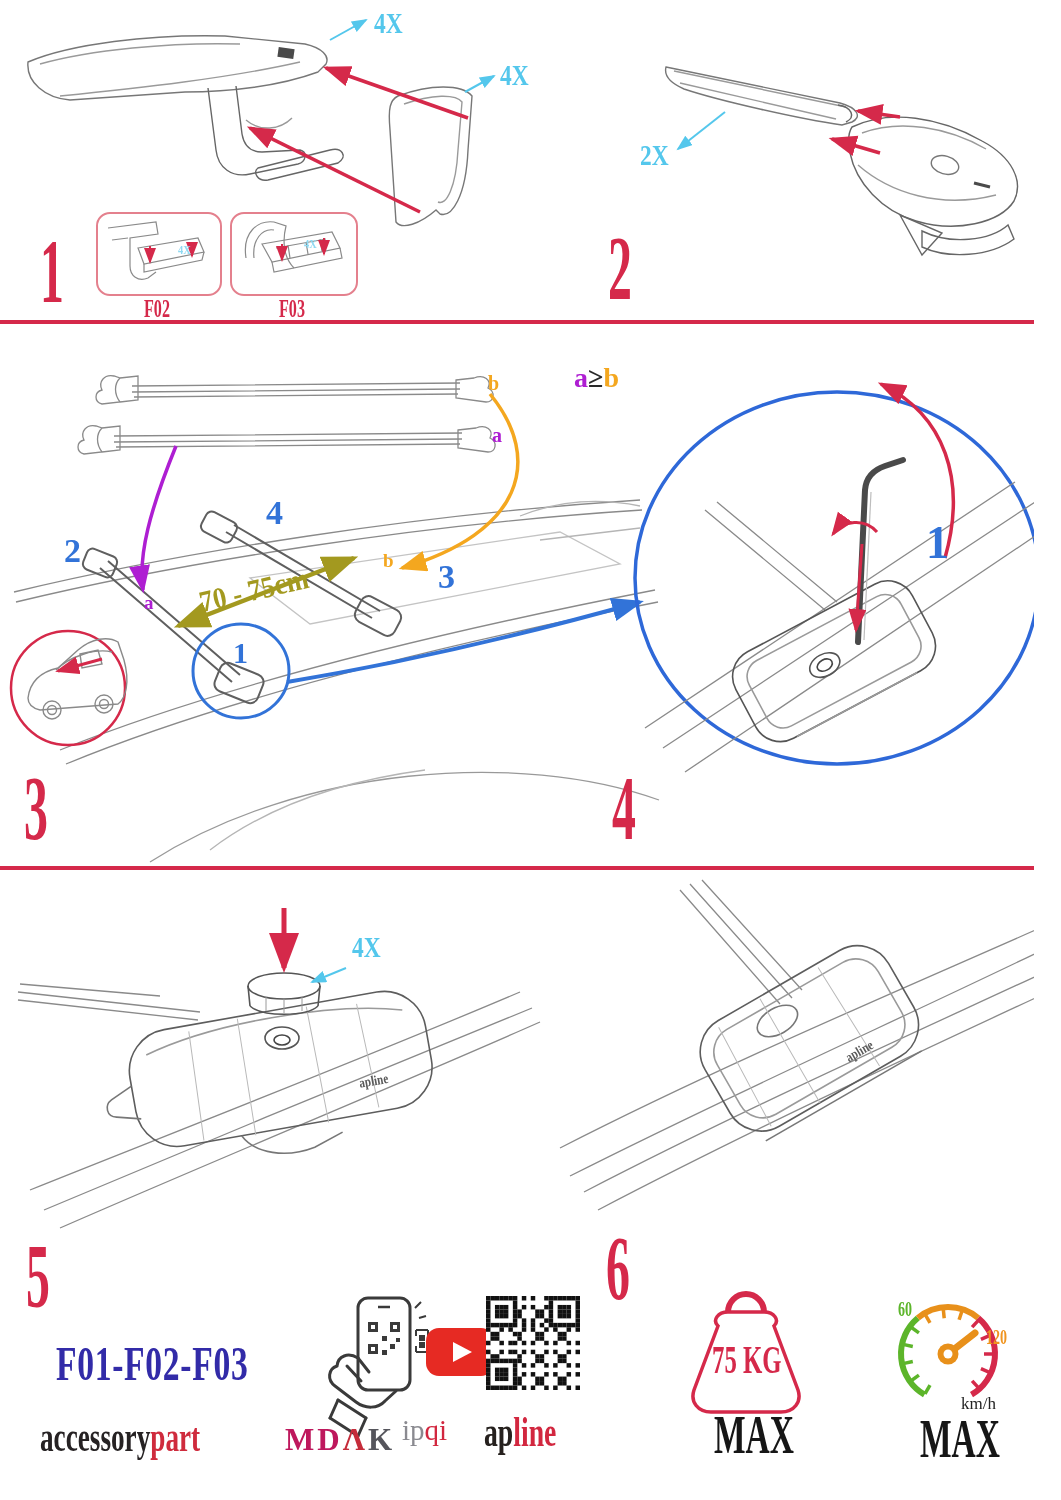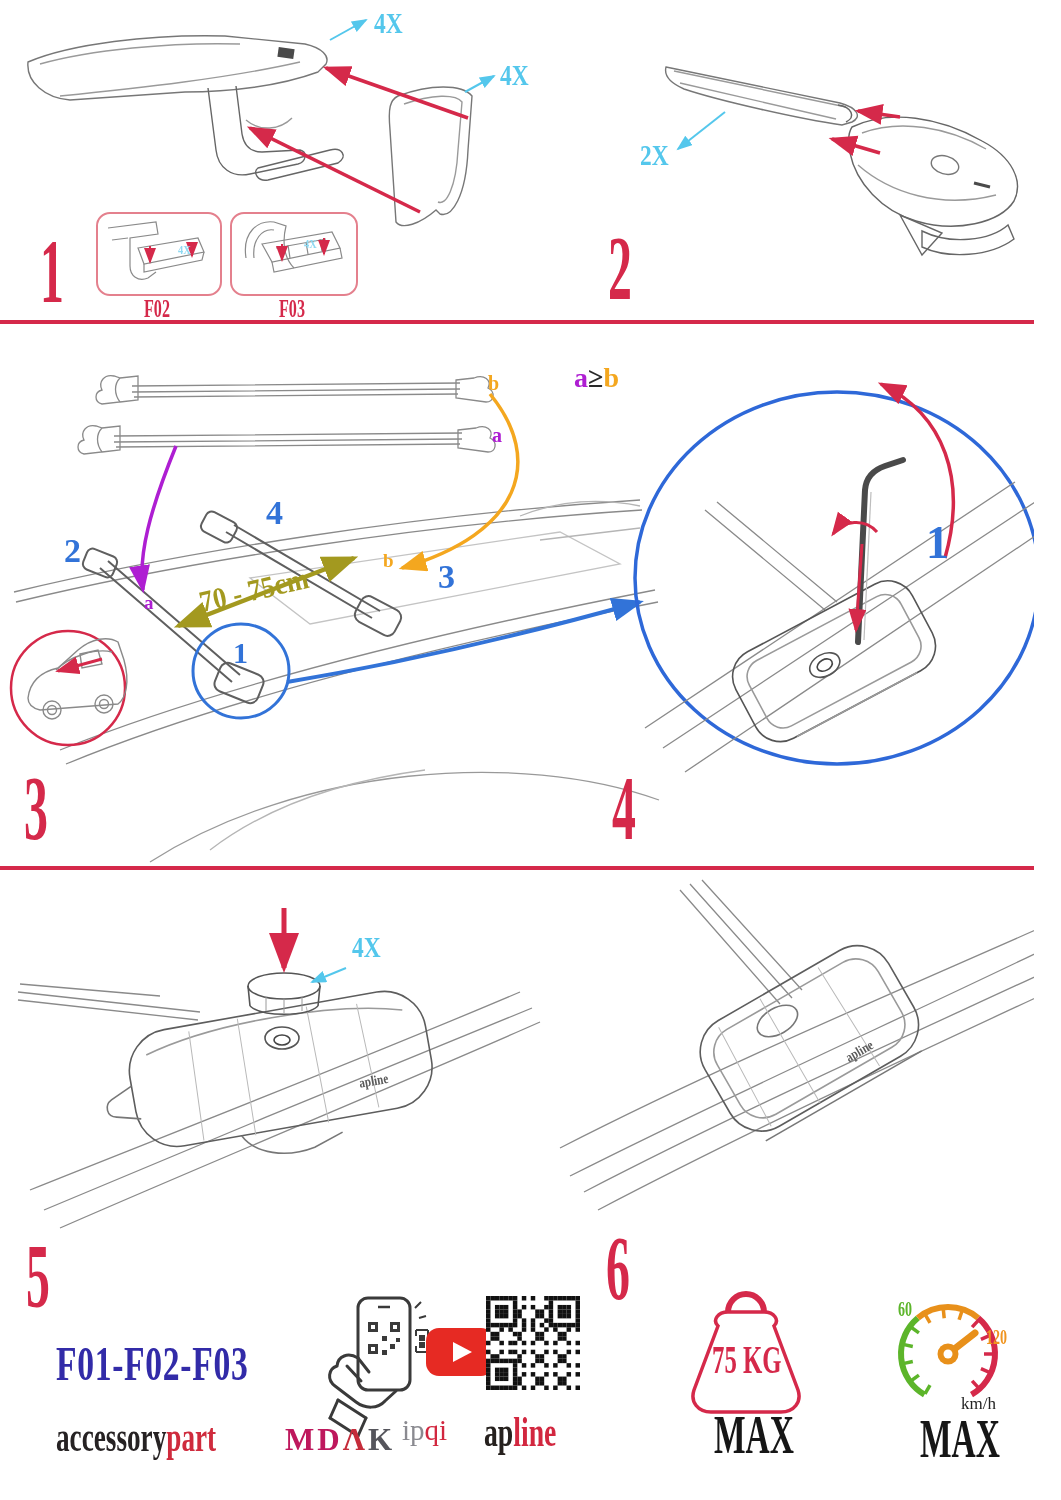--- a/index.html
+++ b/index.html
@@ -508,21 +508,21 @@
         <rect x="26.86" y="89.52" width="4.48" height="4.48"></rect>
         <rect x="35.81" y="89.52" width="4.48" height="4.48"></rect>
         <rect x="44.76" y="89.52" width="4.48" height="4.48"></rect>
         <rect x="58.19" y="89.52" width="4.48" height="4.48"></rect>
         <rect x="67.14" y="89.52" width="4.48" height="4.48"></rect>
         <rect x="80.57" y="89.52" width="4.48" height="4.48"></rect>
         <rect x="89.52" y="89.52" width="4.48" height="4.48"></rect>
       </g>
   </svg>
 
-  <span class="abs" style="left:56px;top:1414px;">
+  <span class="abs" style="left:40px;top:1414px;">
     <span class="cond" style="font-size:40px;transform:scaleX(.68);transform-origin:0 0;"><span style="color:#262223;">accessory</span><span style="color:#cf2b3d;">part</span></span>
   </span>
   <span class="abs brandline" style="left:285px;top:1422px;font-size:31px;letter-spacing:3px;">
     <span style="color:#be185d;">MD</span><span style="color:#c52c3a;">Λ</span><span style="color:#55555c;">K</span>
   </span>
   <span class="abs" style="left:402px;top:1414px;font-size:29px;">
     <span style="color:#8a8a90;">ip</span><span style="color:#d2273f;">qi</span>
   </span>
   <span class="abs" style="left:484px;top:1408px;">
     <span class="cond" style="font-size:42px;transform:scaleX(.66);transform-origin:0 0;"><span style="color:#26211e;">ap</span><span style="color:#d2273f;">line</span></span>

